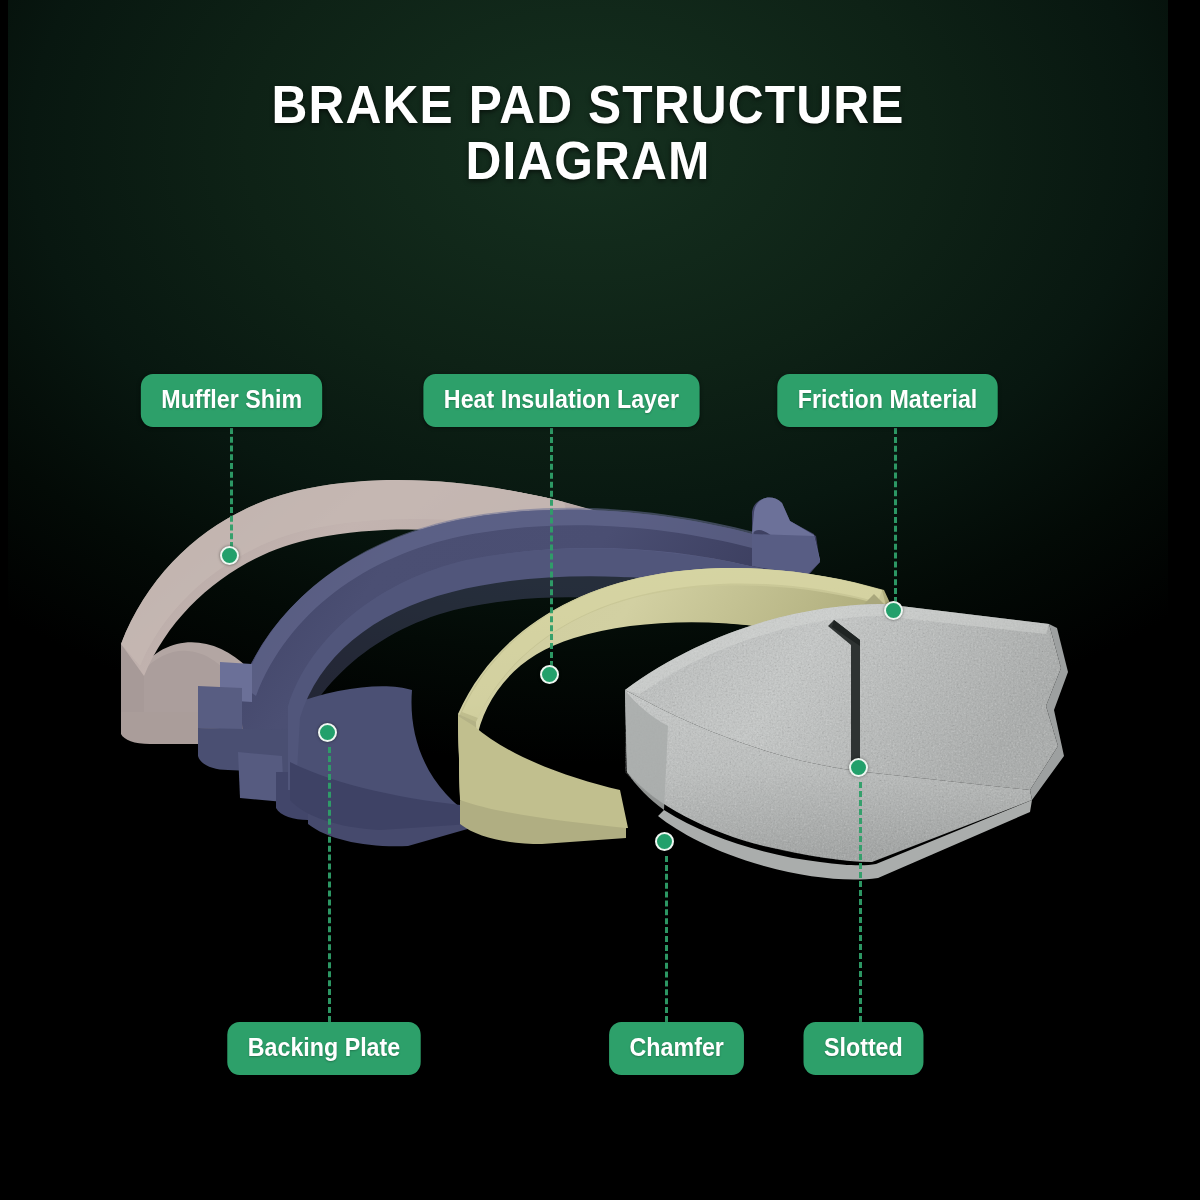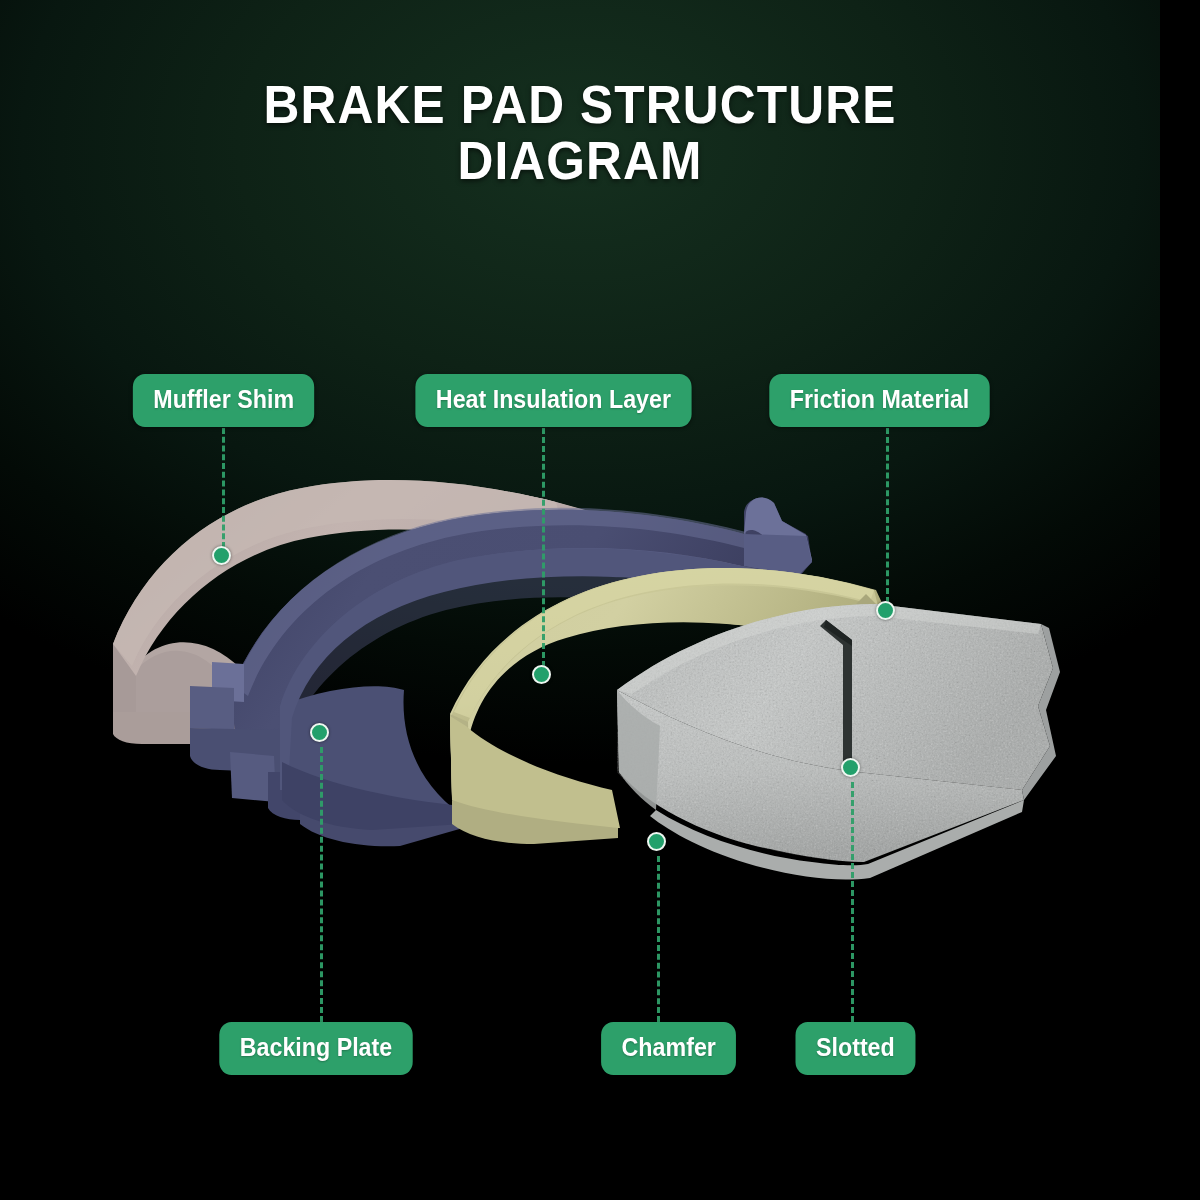--- a/index.html
+++ b/index.html
@@ -8,20 +8,21 @@
     width:1200px;height:1200px;overflow:hidden;
     font-family:"Liberation Sans","DejaVu Sans",sans-serif;
     background:#000;
   }
   #stage{
     position:relative;width:1160px;height:1200px;
     background:
       radial-gradient(ellipse 900px 620px at 50% 12%, #15301f 0%, #0e2216 38%, #081710 62%, #030a06 82%, #000000 100%),
       linear-gradient(180deg,#0d2015 0%, #0a1a11 30%, #050d08 60%, #000000 88%);
     overflow:hidden;
+    margin-left:8px;
   }
 
   
   .title{
     position:absolute;left:0;right:0;top:76px;
     text-align:center;color:#ffffff;
     font-weight:bold;
     font-size:54px;
     line-height:1.04;
     letter-spacing:1.2px;

